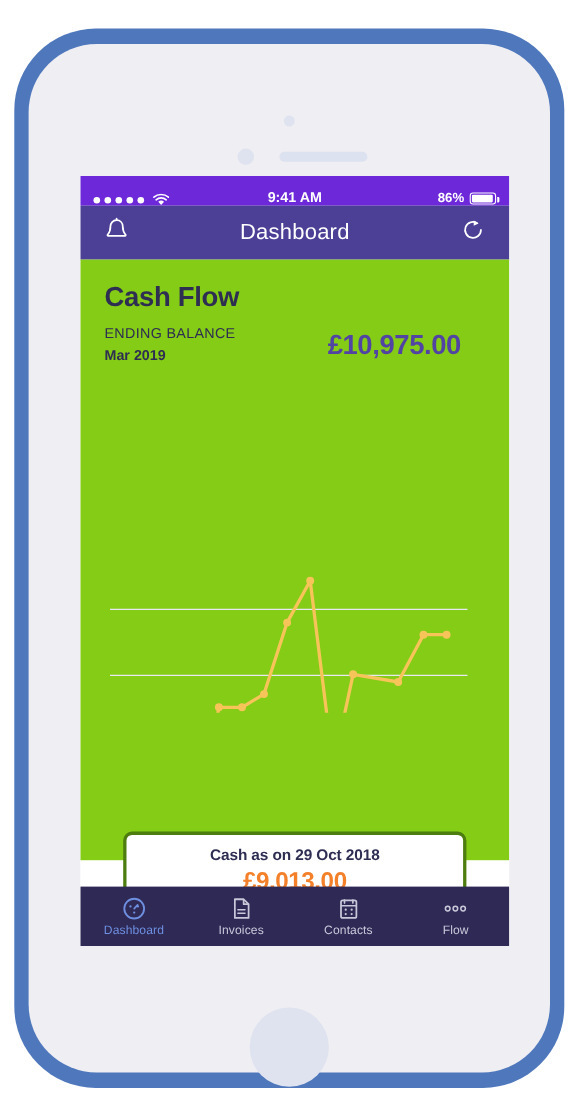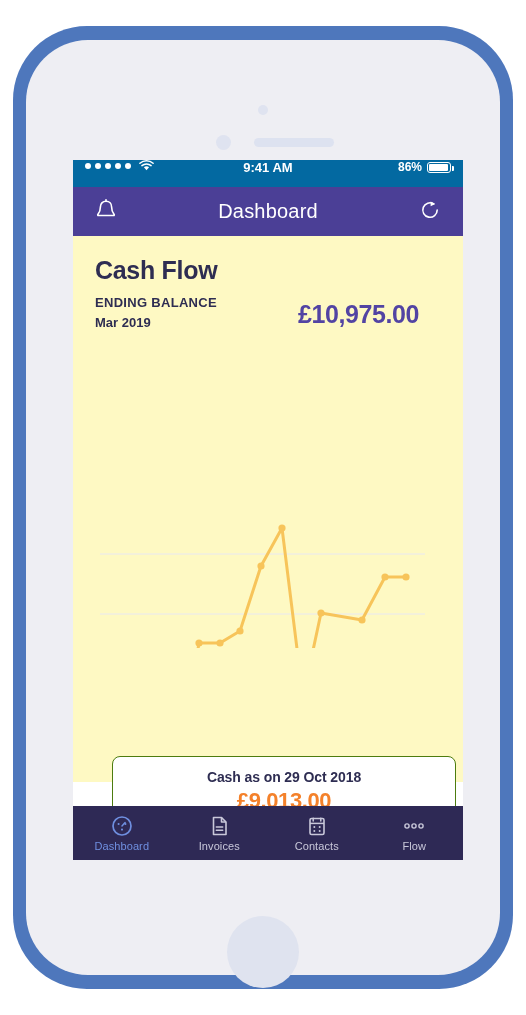--- a/index.html
+++ b/index.html
@@ -28,60 +28,60 @@
   .home-btn{position:absolute;left:50%;margin-left:-36px;top:876px;width:72px;height:72px;border-radius:50%;background:#dfe3ef;}
 
   
   .screen{
     position:absolute;left:73px;top:160px;width:390px;height:700px;
     background:#ffffff;overflow:hidden;
   }
 
   
   .statusbar{
-    position:relative;height:27px;background:#0369a1;color:#fff;
-    display:flex;align-items:flex-start;padding:0 12px;box-sizing:border-box;
+    position:relative;height:27px;background:#6d28d9;color:#fff;
+    display:flex;align-items:flex-end;padding:0 12px;box-sizing:border-box;
   }
   .sb-left{display:flex;align-items:center;gap:4px;flex:0 0 auto;width:110px;}
   .sig-dot{width:6px;height:6px;border-radius:50%;background:#fff;display:inline-block;}
   .wifi{margin-left:4px;display:inline-block;line-height:0;}
   .sb-center{flex:1;text-align:center;font-size:13px;font-weight:bold;letter-spacing:0px;}
   .sb-right{flex:0 0 auto;width:110px;display:flex;align-items:center;justify-content:flex-end;gap:5px;}
   .batt-pct{font-size:12px;font-weight:bold;}
   .batt{position:relative;width:24px;height:11px;border:1.5px solid #fff;border-radius:3px;box-sizing:border-box;}
   .batt::after{content:"";position:absolute;right:-4px;top:3px;width:2px;height:5px;background:#fff;border-radius:0 1px 1px 0;}
   .batt-fill{position:absolute;left:1px;top:1px;bottom:1px;width:19px;background:#fff;border-radius:1px;}
 
   
   .titlebar{
     position:relative;height:49px;background:#4b3f96;color:#fff;
     display:flex;align-items:center;padding:0 18px;box-sizing:border-box;
   }
   .titlebar .tb-title{flex:1;text-align:center;font-size:20px;font-weight:normal;letter-spacing:.2px;}
   .icon-btn{width:30px;height:30px;display:flex;align-items:center;justify-content:center;cursor:pointer;}
 
   
-  .content{position:relative;height:546px;background:#fef9c3;box-sizing:border-box;}
+  .content{position:relative;height:546px;background:#84cc16;box-sizing:border-box;}
 
   .cf-head{padding:20px 22px 0 22px;}
   .cf-title{font-size:25px;font-weight:bold;color:#2e2d52;letter-spacing:-.3px;margin:0 0 10px 0;}
   .cf-row{display:flex;align-items:flex-start;}
   .cf-labels{flex:0 0 auto;}
-  .cf-eb{font-size:13px;font-weight:bold;color:#2e2d52;letter-spacing:.3px;line-height:16px;}
+  .cf-eb{font-size:13px;font-weight:normal;color:#2e2d52;letter-spacing:.3px;line-height:16px;}
   .cf-month{font-size:13px;font-weight:bold;color:#2e2d52;line-height:19px;margin-top:2px;}
   .cf-amount{flex:1;text-align:right;font-size:25px;font-weight:bold;color:#5244a3;letter-spacing:-.4px;padding-top:5px;padding-right:22px;}
 
   
   .chart-wrap{position:relative;margin-top:16px;height:300px;}
   .chart-svg{display:block;width:390px;height:300px;}
 
   
   .cash-card{
-    position:absolute;left:39px;top:520px;width:344px;height:70px;
-    border:1px solid #4d7c0f;border-radius:8px;background:#fff;
+    position:absolute;left:39px;top:520px;width:312px;height:70px;
+    border:3px solid #4d7c0f;border-radius:8px;background:#fff;
     display:flex;flex-direction:column;align-items:center;justify-content:center;box-sizing:border-box;
   }
   .cash-label{font-size:14px;font-weight:bold;color:#2e2d52;letter-spacing:-.1px;}
   .cash-amt{font-size:22px;font-weight:bold;color:#f4812a;letter-spacing:-.4px;margin-top:3px;}
 
   
   .tabbar{
     position:absolute;left:0;bottom:0;width:390px;height:54px;background:#2e2955;
     display:flex;align-items:center;box-sizing:border-box;
   }

